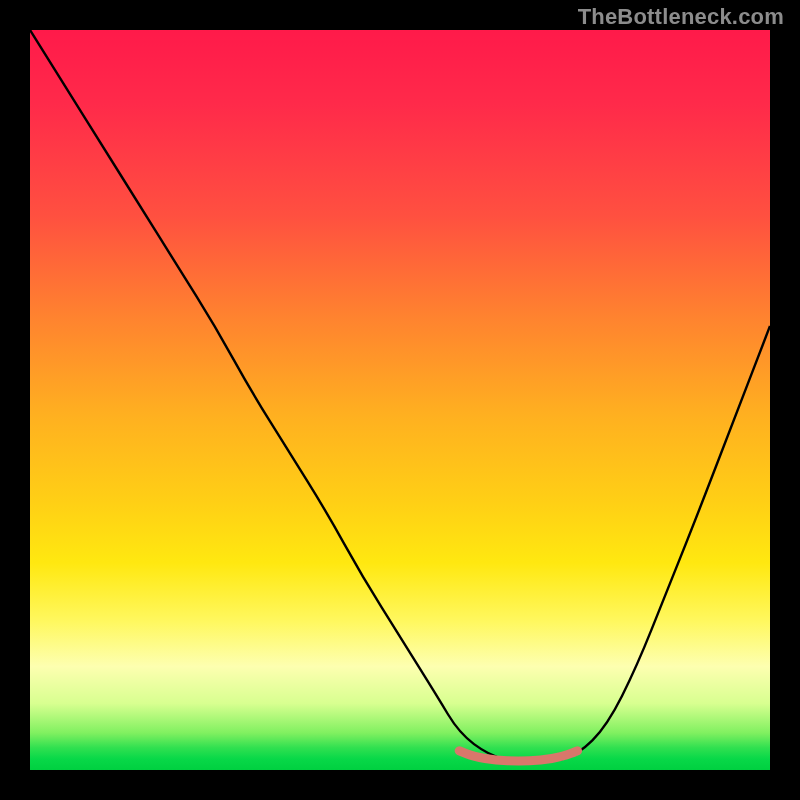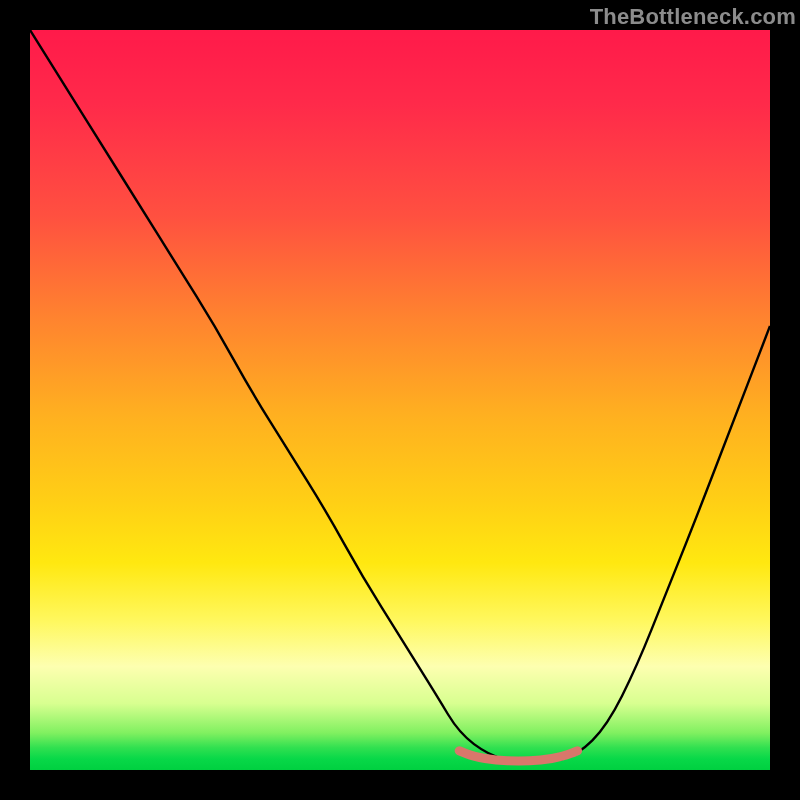--- a/index.html
+++ b/index.html
@@ -29,21 +29,21 @@
       #d8ff90 91%,
       #80f060 95%,
       #30e050 97%,
       #08d848 98.5%,
       #00d040 100%
     );
   }
   .watermark {
     position: absolute;
     top: 4px;
-    right: 4px;
+    right: 16px;
     font-family: Arial, Helvetica, sans-serif;
     font-size: 22px;
     font-weight: 600;
     color: #8c8c8c;
     letter-spacing: 0.2px;
     user-select: none;
   }
   svg.curve {
     position: absolute;
     left: 0;

